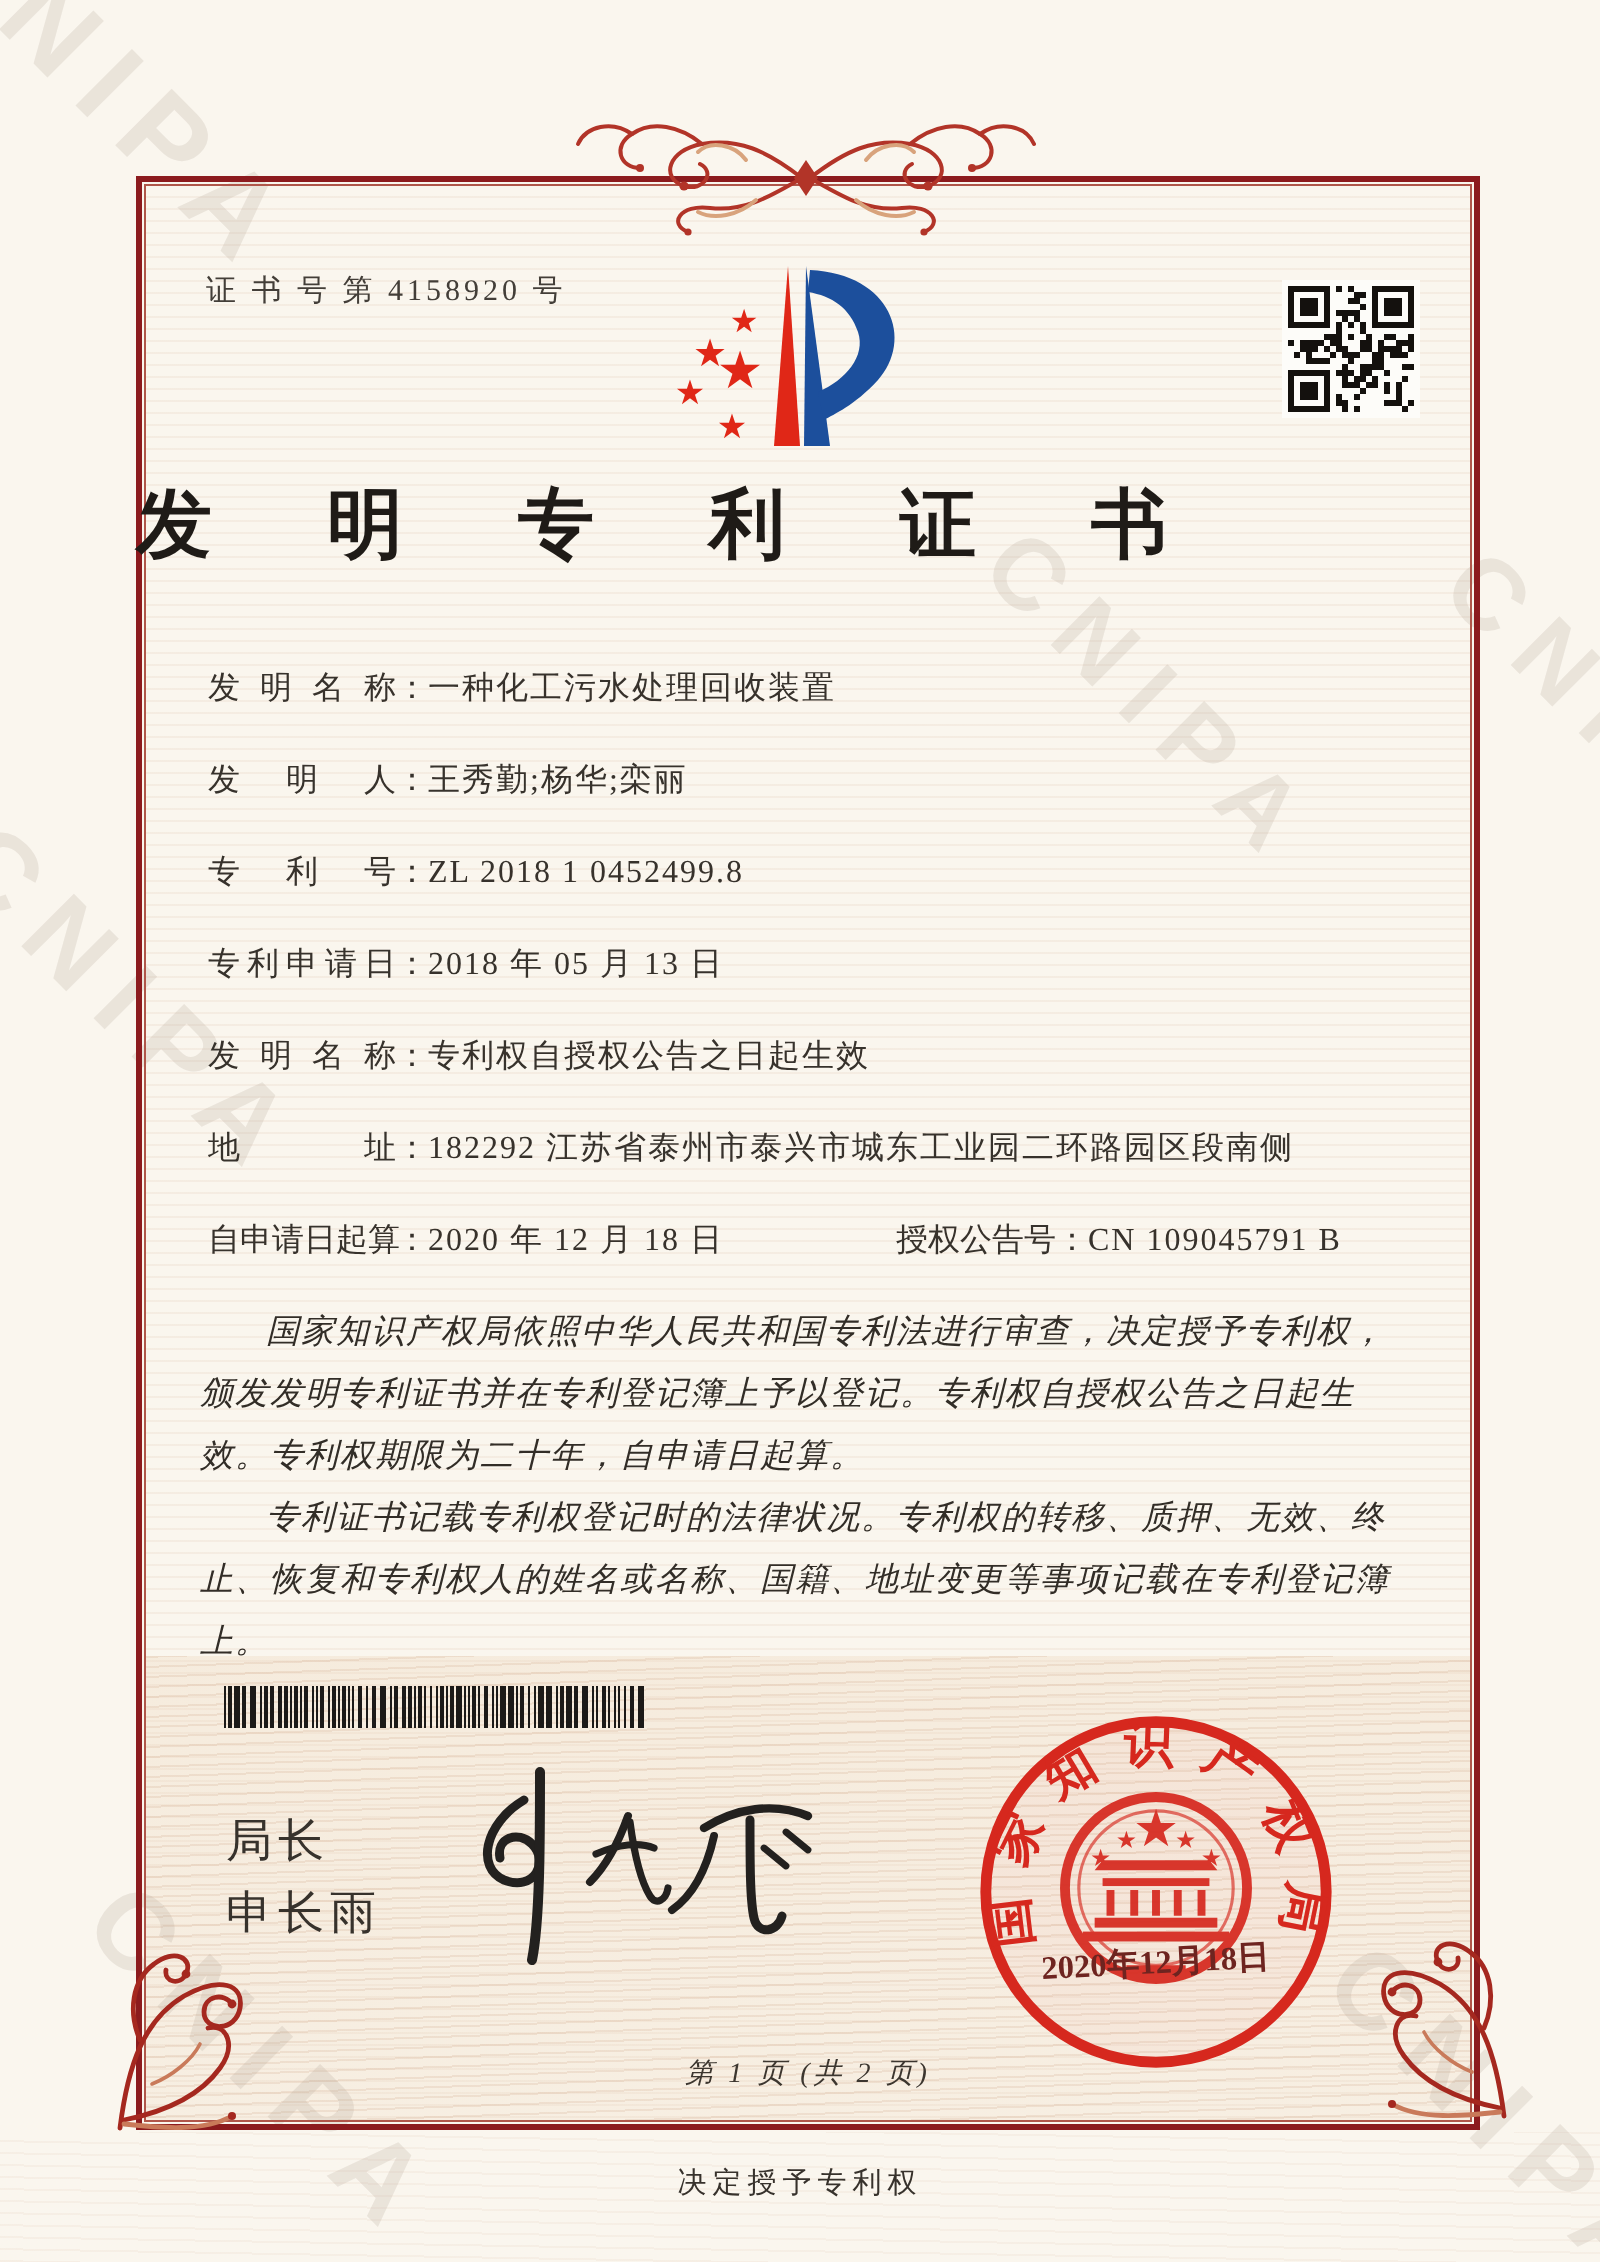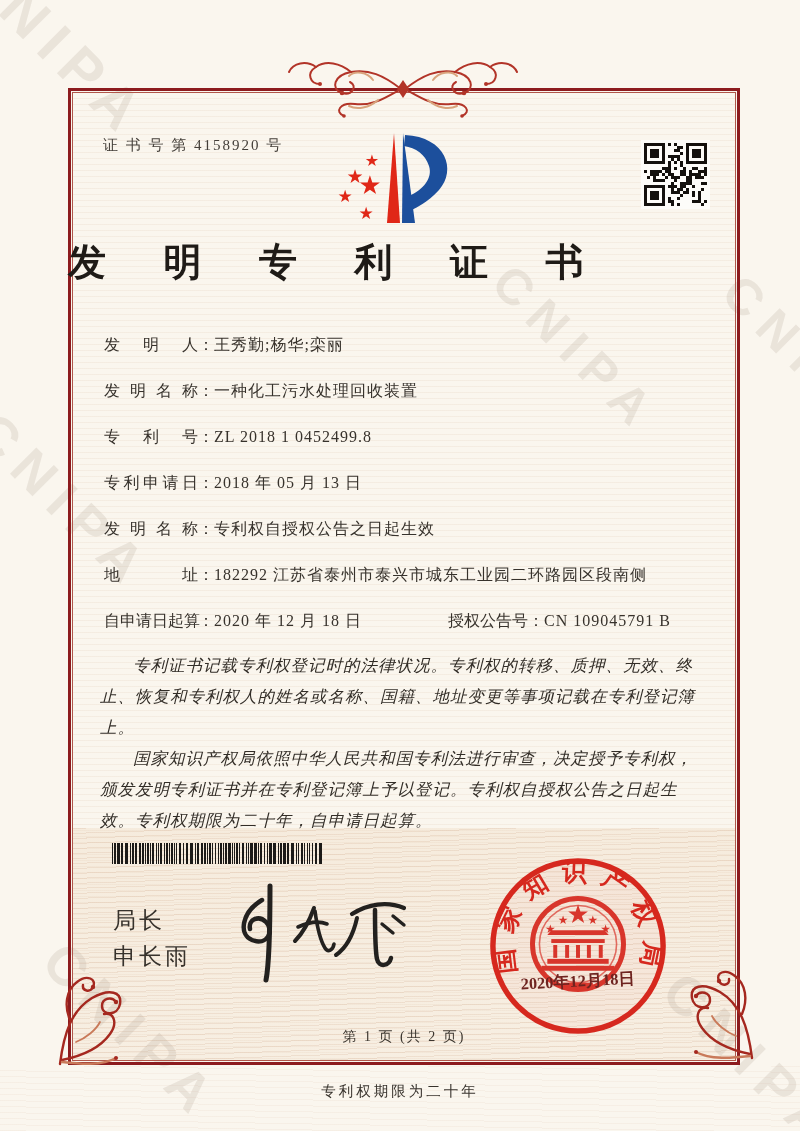--- a/index.html
+++ b/index.html
@@ -40,21 +40,21 @@
   .pair2{margin-left:86px;}
   .pair2 .flabel{width:auto;text-align:left;text-align-last:auto;}
 
   .body-text{left:100px;top:650px;width:604px;font-size:16.5px;line-height:31px;
       color:#322d27;font-style:italic;letter-spacing:1px;z-index:3;}
   .body-text p{margin:0;text-indent:2em;}
 
   .director{left:113px;top:903px;font-size:23px;color:#37322c;letter-spacing:3px;line-height:36px;}
 
   .page-info{left:68px;top:1028px;width:672px;text-align:center;font-size:14px;
-      letter-spacing:2px;color:#3c362f;}
+      letter-spacing:2px;color:#3c362f;font-style:italic;}
   .footer-note{left:0;top:1082px;width:800px;text-align:center;font-size:14.5px;
       letter-spacing:3px;color:#37322c;}
 
   .seal{left:484px;top:852px;width:188px;height:188px;z-index:4;}
   .signature{left:222px;top:882px;width:205px;height:105px;z-index:3;}
   .logo{left:328px;top:126px;width:150px;height:112px;}
   .qr{left:641px;top:140px;width:63px;height:63px;background:#fdfcf9;padding:3px;z-index:3;}
   .barcode{left:112px;top:843px;width:212px;height:21px;z-index:3;}
 
   .orn-top{left:283px;top:58px;width:240px;height:62px;z-index:4;}
@@ -259,45 +259,45 @@
         <rect x="0" y="42" width="21" height="21" fill="#14110e"></rect>
         <rect x="3" y="45" width="15" height="15" fill="#fdfcf9"></rect>
         <rect x="6" y="48" width="9" height="9" fill="#14110e"></rect>
       </svg>
   </div>
 
   <div class="abs title">发 明 专 利 证 书</div>
 
   <div class="abs fields">
     <div class="frow">
+      <span class="flabel">发明名称</span><span class="colon">：</span><span class="fvalue">一种化工污水处理回收装置</span>
+    </div>
+    <div class="frow">
       <span class="flabel">发明人</span><span class="colon">：</span><span class="fvalue">王秀勤;杨华;栾丽</span>
     </div>
     <div class="frow">
-      <span class="flabel">发明名称</span><span class="colon">：</span><span class="fvalue">一种化工污水处理回收装置</span>
-    </div>
-    <div class="frow">
       <span class="flabel">专利号</span><span class="colon">：</span><span class="fvalue">ZL 2018 1 0452499.8</span>
     </div>
     <div class="frow">
       <span class="flabel">专利申请日</span><span class="colon">：</span><span class="fvalue">2018 年 05 月 13 日</span>
     </div>
     <div class="frow">
       <span class="flabel">发明名称</span><span class="colon">：</span><span class="fvalue">专利权自授权公告之日起生效</span>
     </div>
     <div class="frow">
       <span class="flabel">地址</span><span class="colon">：</span><span class="fvalue wrap">182292 江苏省泰州市泰兴市城东工业园二环路园区段南侧</span>
     </div>
     <div class="frow">
       <span class="flabel">自申请日起算</span><span class="colon">：</span><span class="fvalue">2020 年 12 月 18 日</span><span class="pair2"><span class="flabel">授权公告号</span><span class="colon">：</span><span class="fvalue">CN 109045791 B</span></span>
     </div>
   </div>
 
   <div class="abs body-text">
+    <p>国家知识产权局依照中华人民共和国专利法进行审查，决定授予专利权，颁发发明专利证书并在专利登记簿上予以登记。专利权自授权公告之日起生效。专利权期限为二十年，自申请日起算。</p>
     <p>专利证书记载专利权登记时的法律状况。专利权的转移、质押、无效、终止、恢复和专利权人的姓名或名称、国籍、地址变更等事项记载在专利登记簿上。</p>
-    <p>国家知识产权局依照中华人民共和国专利法进行审查，决定授予专利权，颁发发明专利证书并在专利登记簿上予以登记。专利权自授权公告之日起生效。专利权期限为二十年，自申请日起算。</p>
   </div>
 
   <div class="abs barcode">
     <svg viewBox="0 0 212 21" width="212" height="21" preserveAspectRatio="none">
         <rect x="0" y="0" width="1" height="21" fill="#1c1a18"></rect>
         <rect x="2" y="0" width="2" height="21" fill="#1c1a18"></rect>
         <rect x="5" y="0" width="3" height="21" fill="#1c1a18"></rect>
         <rect x="9" y="0" width="2" height="21" fill="#1c1a18"></rect>
         <rect x="13" y="0" width="3" height="21" fill="#1c1a18"></rect>
         <rect x="18" y="0" width="1" height="21" fill="#1c1a18"></rect>
@@ -413,15 +413,15 @@
       <rect x="104" y="94" width="4" height="13"></rect>
       <rect x="116" y="94" width="4" height="13"></rect>
       <rect x="64" y="108" width="62" height="5"></rect>
       <rect x="58" y="115" width="74" height="5"></rect>
       <rect x="80" y="132" width="30" height="7"></rect>
     </g>
     <text x="95" y="136" font-size="16.5" font-weight="bold" fill="#6e2420" text-anchor="middle" transform="rotate(-3 95 136)">2020年12月18日</text>
   </svg>
 
   <div class="abs page-info">第 1 页 (共 2 页)</div>
-  <div class="abs footer-note">专利权期限为二十年</div>
+  <div class="abs footer-note">决定授予专利权</div>
 
 </div>
 
 </body></html>

